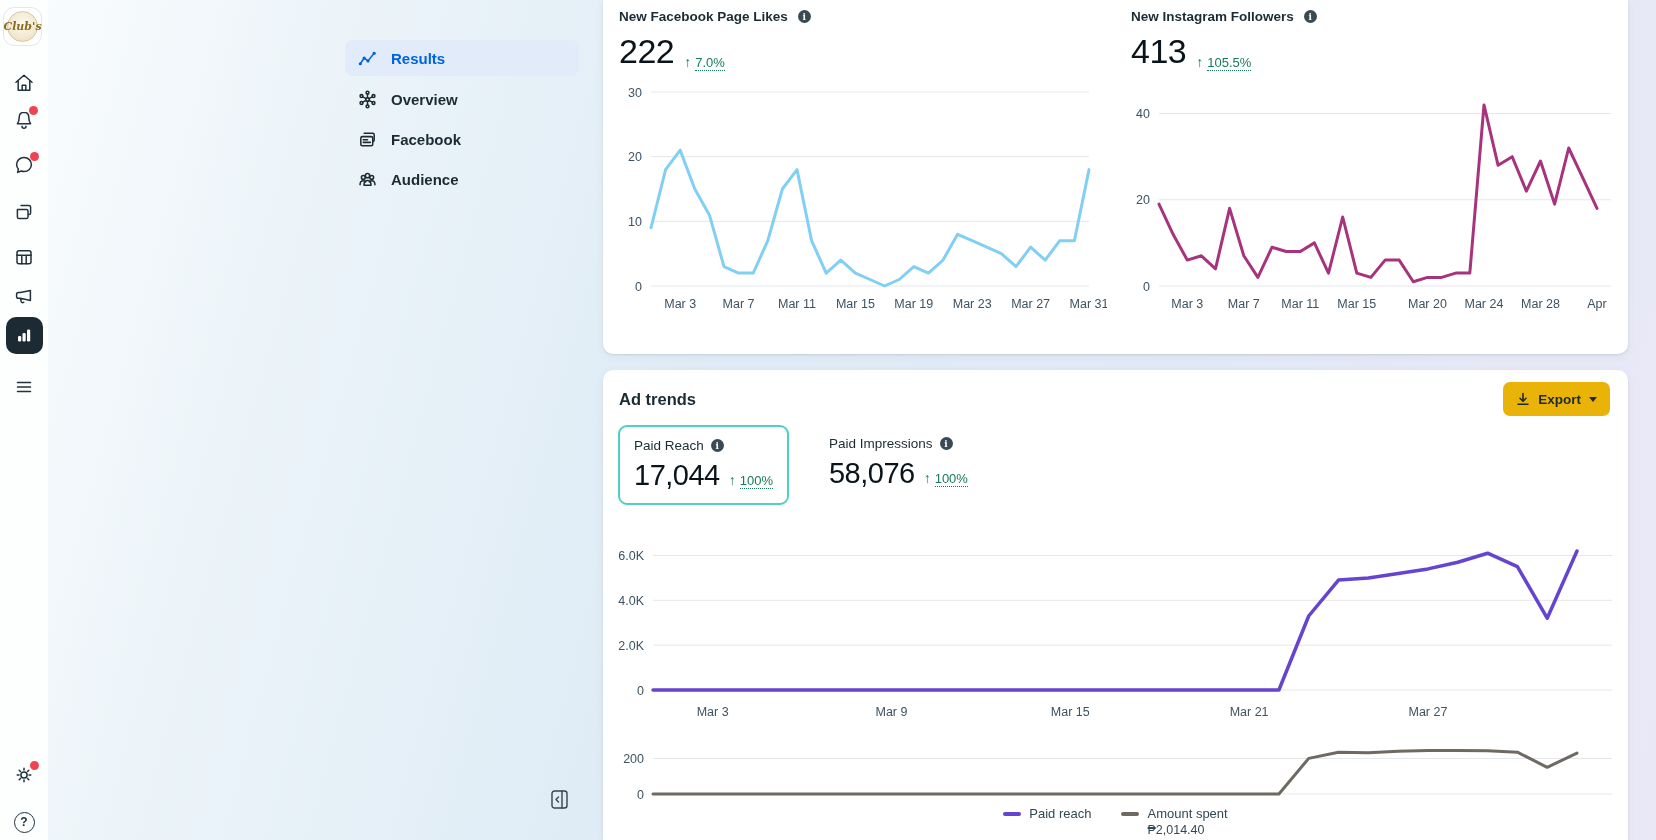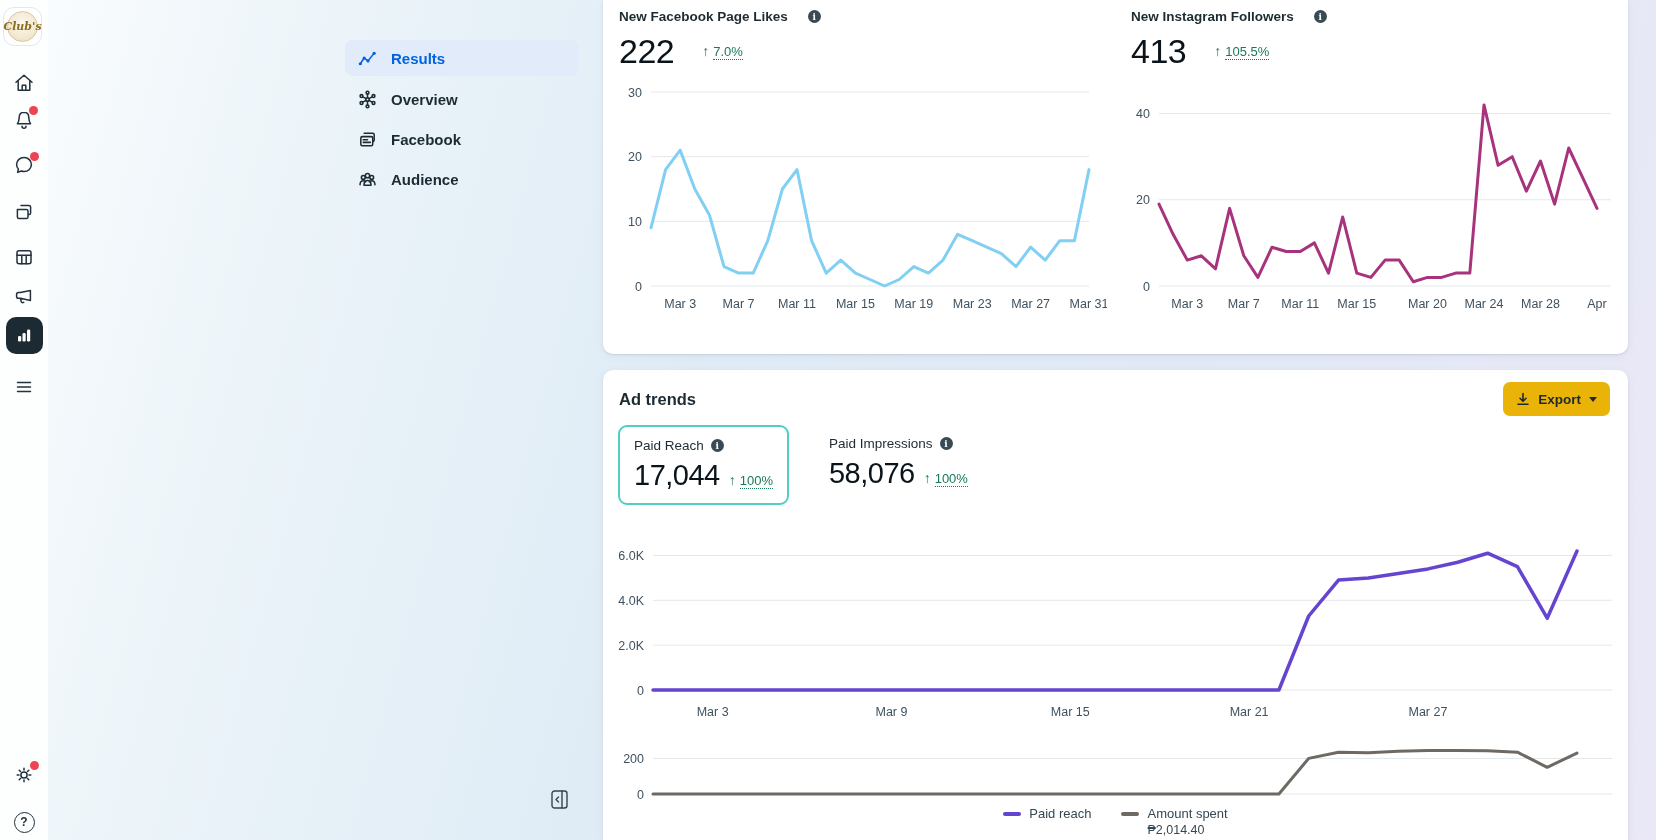--- a/index.html
+++ b/index.html
@@ -30,26 +30,26 @@
   .nav-item svg { stroke:#1c2b33; fill:none; stroke-width:1.6; stroke-linecap:round; stroke-linejoin:round; flex:0 0 auto; }
   .nav-item.selected { background:#e1ebfa; color:#0064e0; height:36px; }
   .nav-item.selected svg { stroke:#0064e0; }
   .collapse-btn { position:absolute; left:548px; top:787px; width:22px; height:24px; display:flex; align-items:center; justify-content:center; cursor:pointer; z-index:4; }
   .collapse-btn svg { stroke:#33454f; fill:none; stroke-width:1.4; stroke-linecap:round; stroke-linejoin:round; }
   
   .card { position:absolute; background:#fff; box-shadow:0 1px 2px rgba(28,43,51,.10), 0 2px 10px rgba(28,43,51,.05); }
   .card-top { left:603px; top:0; width:1025px; height:354px; border-radius:0 0 10px 10px; }
   .card-bottom { left:603px; top:370px; width:1025px; height:470px; border-radius:10px 10px 0 0; }
   .panel { position:absolute; top:0; height:100%; }
-  .panel-title { position:absolute; left:16px; top:9px; display:flex; align-items:center; gap:20px;
+  .panel-title { position:absolute; left:16px; top:9px; display:flex; align-items:center; gap:10px;
     font-size:13.5px; font-weight:bold; color:#1c2b33; }
   .info-icon { width:13px; height:13px; border-radius:50%; background:#3a4a54; color:#fff;
     display:inline-flex; align-items:center; justify-content:center; font-size:9px; font-weight:bold;
     font-family:"DejaVu Serif", serif; cursor:pointer; }
-  .stat-row { position:absolute; left:16px; top:32px; display:flex; align-items:center; gap:28px; }
+  .stat-row { position:absolute; left:16px; top:32px; display:flex; align-items:flex-end; gap:10px; }
   .stat-value { font-size:34px; font-weight:400; color:#0a141a; letter-spacing:-0.5px; }
   .delta { display:flex; align-items:baseline; gap:4px; color:#187a54; }
   .delta .arrow { font-size:14px; font-weight:bold; }
   .delta .pct { font-size:13px; border-bottom:1px dotted #187a54; cursor:pointer; }
   svg.chart { position:absolute; }
   .gridline { stroke:#e4e7ea; stroke-width:1; }
   .tick { font-size:12.5px; fill:#3e5260; font-family:"Liberation Sans", sans-serif; }
   .ytick { text-anchor:end; }
   .xtick { text-anchor:middle; }
   

